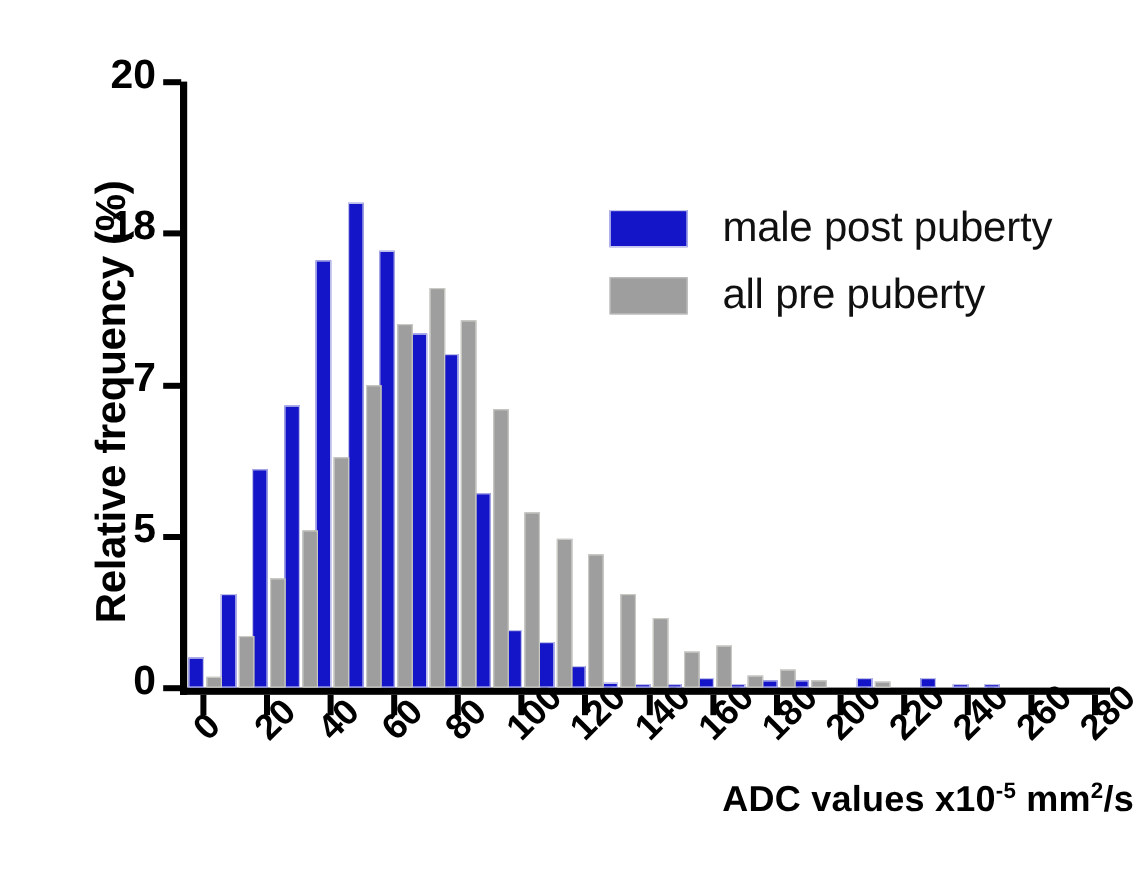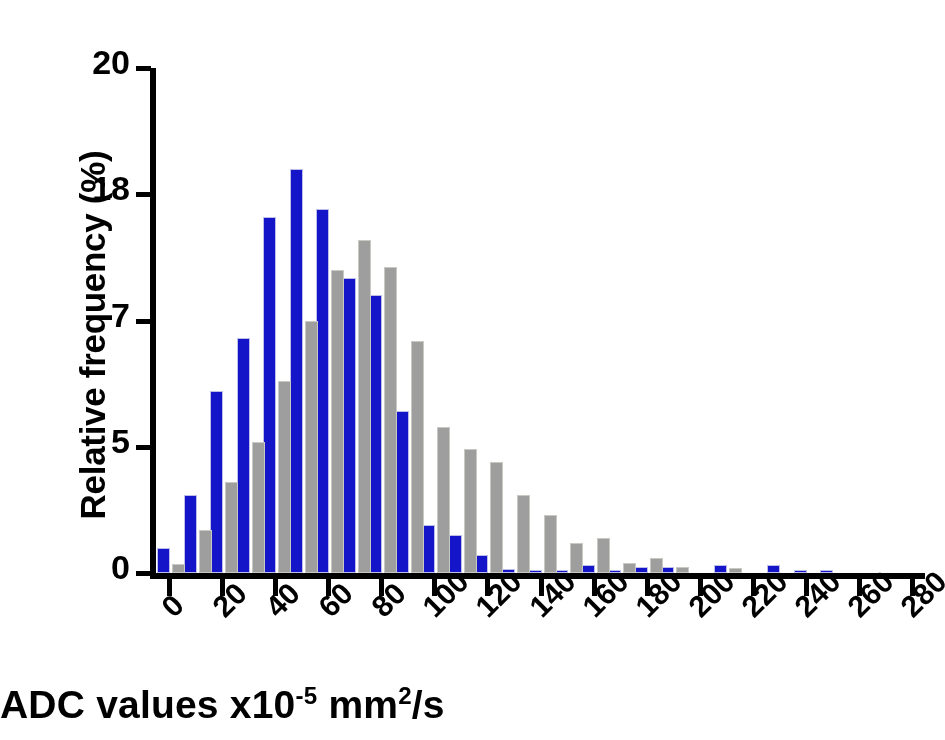--- a/index.html
+++ b/index.html
@@ -114,24 +114,24 @@
     left: 156px;
     top: 68px;
     width: 769px;
     height: 505px;
   }
 
   
   .xlabel {
     position: absolute;
     left: 0;
-    top: 682px;
+    top: 648px;
     width: 945px;
-    text-align: left;
-    font-size: 39px;
+    text-align: right;
+    font-size: 30px;
     font-weight: bold;
     color: #000000;
     letter-spacing: 0.2px;
   }
   .xlabel sup {
     font-size: 0.62em;
     vertical-align: super;
   }
 
   
@@ -268,15 +268,23 @@
       <div class="bar gray" title="all pre puberty @ 160: 1.4%" style="left: 440.534px; width: 13px; height: 35.35px;"></div>
       <div class="bar gray" title="all pre puberty @ 170: 0.4%" style="left: 467.052px; width: 13px; height: 10.1px;"></div>
       <div class="bar gray" title="all pre puberty @ 180: 0.6%" style="left: 493.569px; width: 13px; height: 15.15px;"></div>
       <div class="bar gray" title="all pre puberty @ 190: 0.25%" style="left: 520.086px; width: 13px; height: 6.3125px;"></div>
       <div class="bar gray" title="all pre puberty @ 210: 0.2%" style="left: 573.121px; width: 13px; height: 5.05px;"></div>
     </div>
 
   <div class="xlabel"><span>ADC values x10</span><sup>-5</sup><span> mm</span><sup>2</sup><span>/s</span></div>
 
   <div class="legend">
+    <div class="legend-row">
+      <div class="legend-swatch blue"></div>
+      <div class="legend-label">male post puberty</div>
+    </div>
+    <div class="legend-row">
+      <div class="legend-swatch gray"></div>
+      <div class="legend-label">all pre puberty</div>
+    </div>
   </div>
 
 </div>
 
 </body></html>

